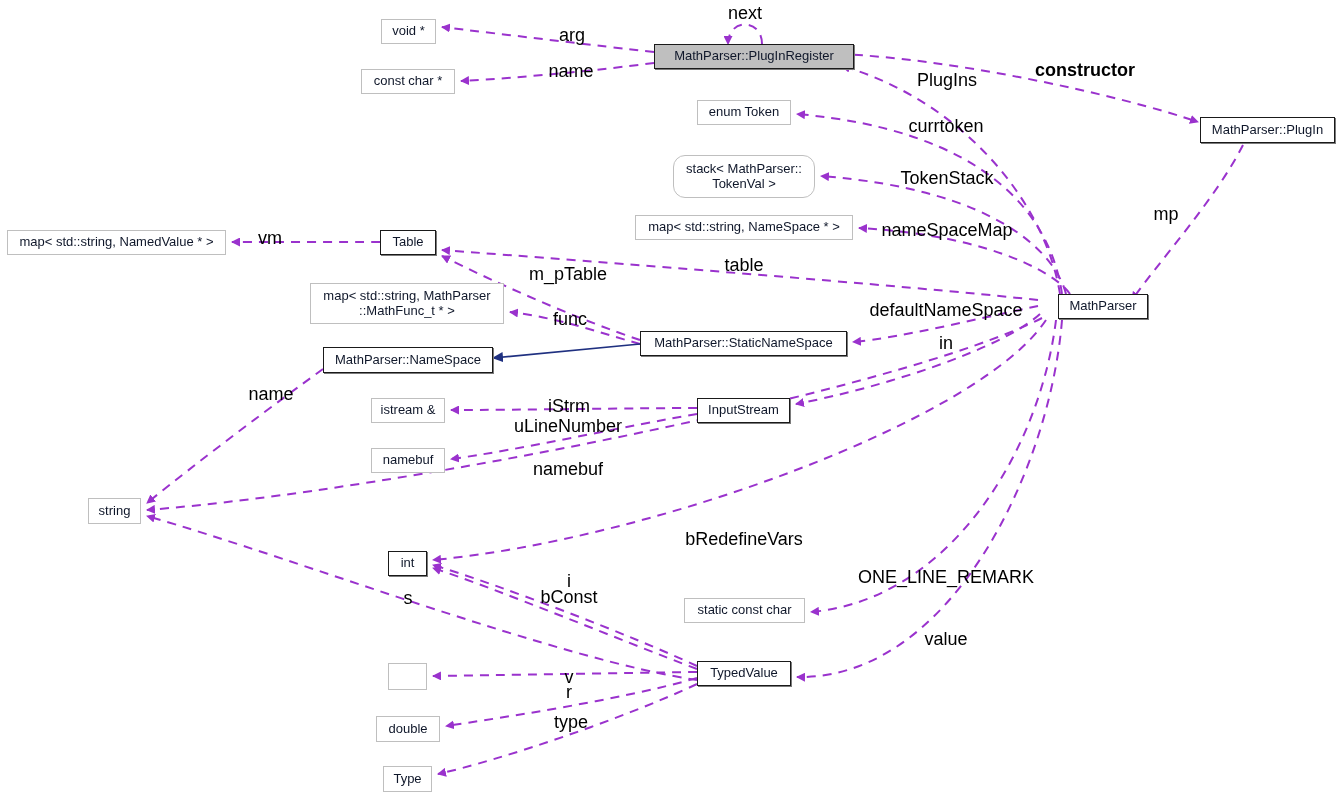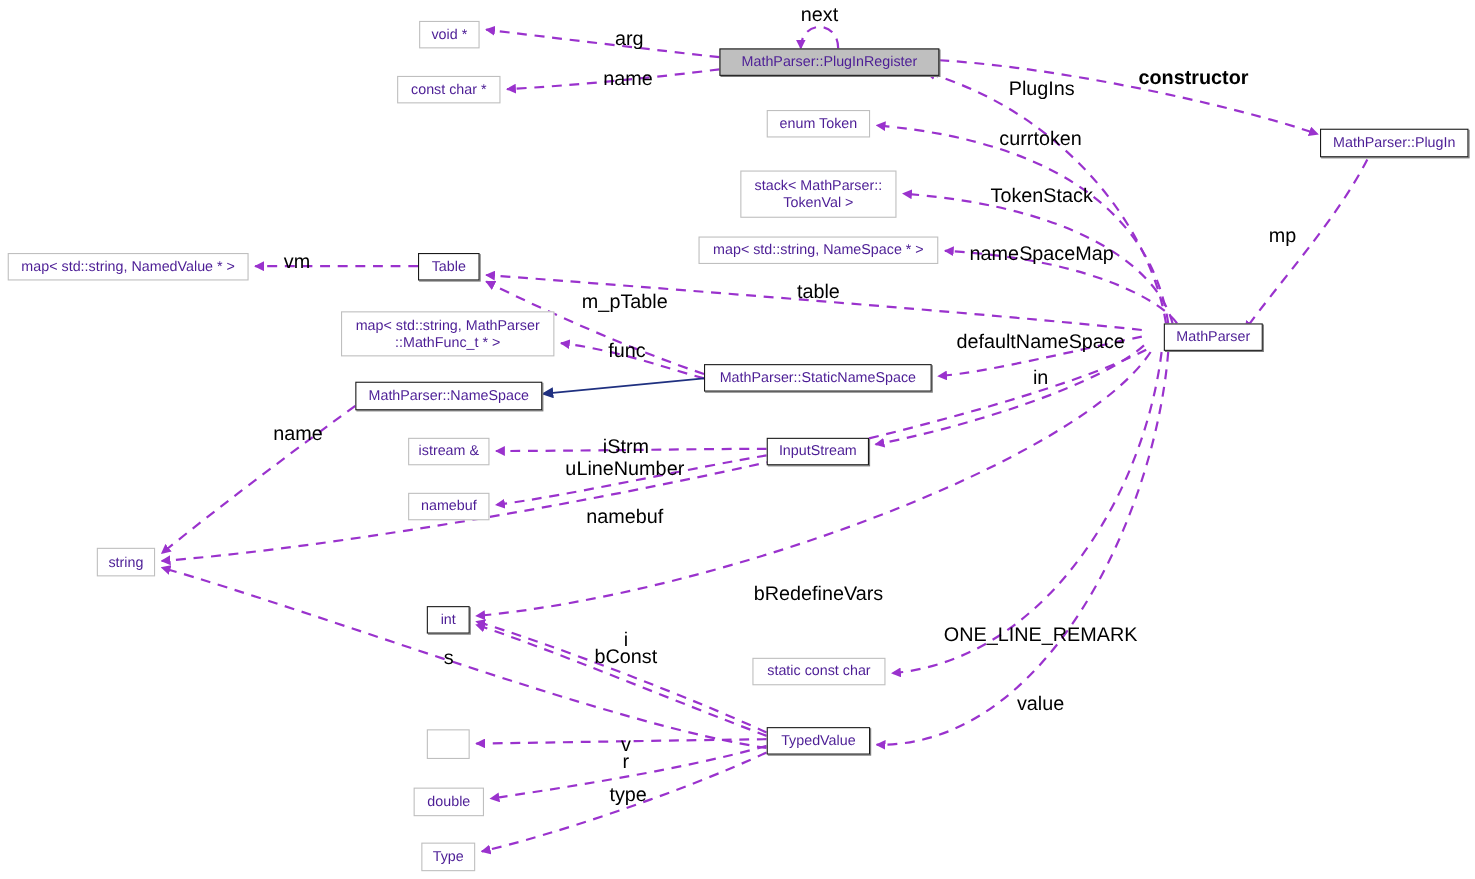--- a/index.html
+++ b/index.html
@@ -25,21 +25,21 @@
     pointer-events: none;
   }
   .node {
     position: absolute;
     box-sizing: border-box;
     display: flex;
     align-items: center;
     justify-content: center;
     text-align: center;
     font-size: 13px;
-    color: #4c1d95;
+    color: #0f172a;
     background: #ffffff;
     line-height: 1.15;
     white-space: pre-line;
     z-index: 3;
   }
   .node.plain {
     border: 1px solid #bfbfbf;
   }
   .node.key {
     border: 1px solid #1a1a1a;
@@ -105,21 +105,21 @@
         <path d="M 697,684 C 620,720 500,760 438,774" fill="none" stroke="#9a32cd" stroke-width="2" stroke-dasharray="9,7" marker-end="url(#arrow-usage)"></path>
       </g>
   </svg>
 
   <div id="nodes-layer">
       <div class="node plain" style="left: 381px; top: 19px; width: 55px; height: 25px;">void *</div>
       <div class="node plain" style="left: 361px; top: 69px; width: 94px; height: 25px;">const char *</div>
       <div class="node root" style="left: 654px; top: 44px; width: 200px; height: 25px;">MathParser::PlugInRegister</div>
       <div class="node key" style="left: 1200px; top: 117px; width: 135px; height: 26px;">MathParser::PlugIn</div>
       <div class="node plain" style="left: 697px; top: 100px; width: 94px; height: 25px;">enum Token</div>
-      <div class="node plain" style="left: 673px; top: 155px; width: 142px; height: 43px;">stack&lt; MathParser::
+      <div class="node plain" style="left: 673px; top: 155px; width: 142px; height: 43px; border-radius: 12px;">stack&lt; MathParser::
 TokenVal &gt;</div>
       <div class="node plain" style="left: 635px; top: 215px; width: 218px; height: 25px;">map&lt; std::string, NameSpace * &gt;</div>
       <div class="node plain" style="left: 7px; top: 230px; width: 219px; height: 25px;">map&lt; std::string, NamedValue * &gt;</div>
       <div class="node key" style="left: 380px; top: 230px; width: 56px; height: 25px;">Table</div>
       <div class="node plain" style="left: 310px; top: 283px; width: 194px; height: 41px;">map&lt; std::string, MathParser
 ::MathFunc_t * &gt;</div>
       <div class="node key" style="left: 323px; top: 347px; width: 170px; height: 26px;">MathParser::NameSpace</div>
       <div class="node key" style="left: 640px; top: 331px; width: 207px; height: 25px;">MathParser::StaticNameSpace</div>
       <div class="node key" style="left: 1038px; top: 294px; width: 90px; height: 25px; margin-left: 20px;">MathParser</div>
       <div class="node plain" style="left: 371px; top: 398px; width: 74px; height: 25px;">istream &amp;</div>

